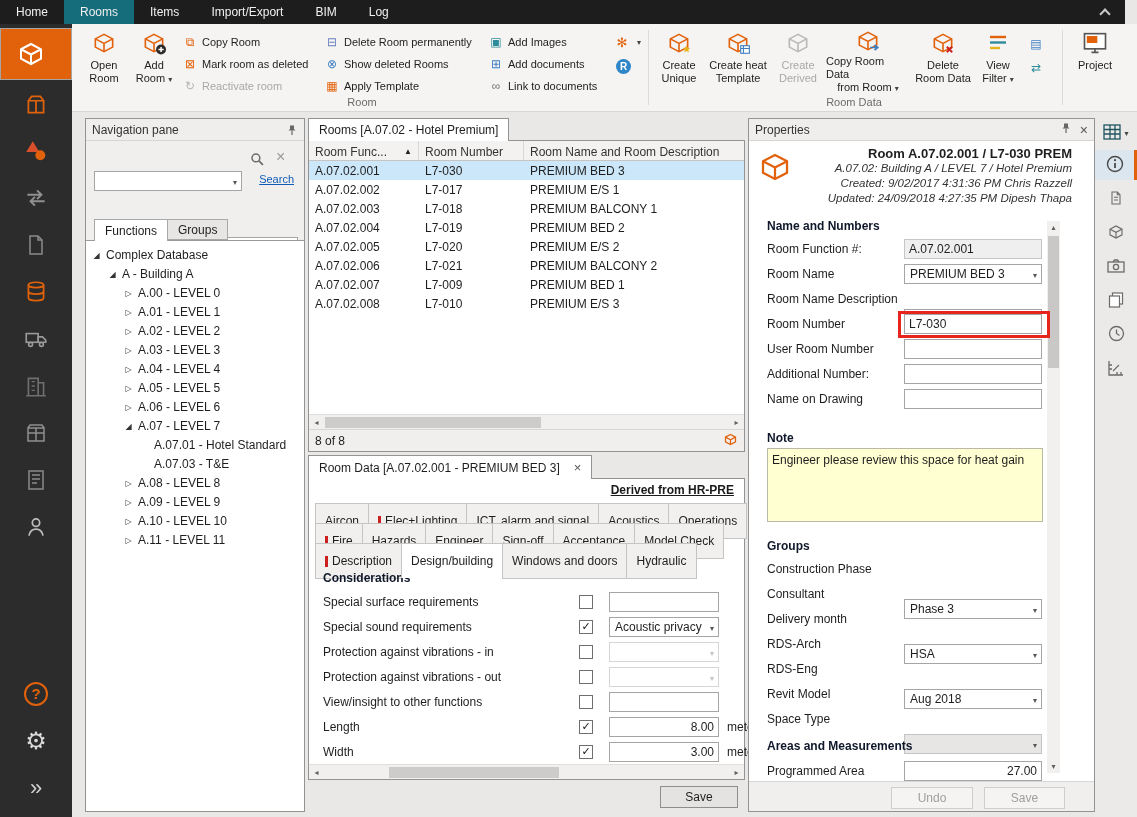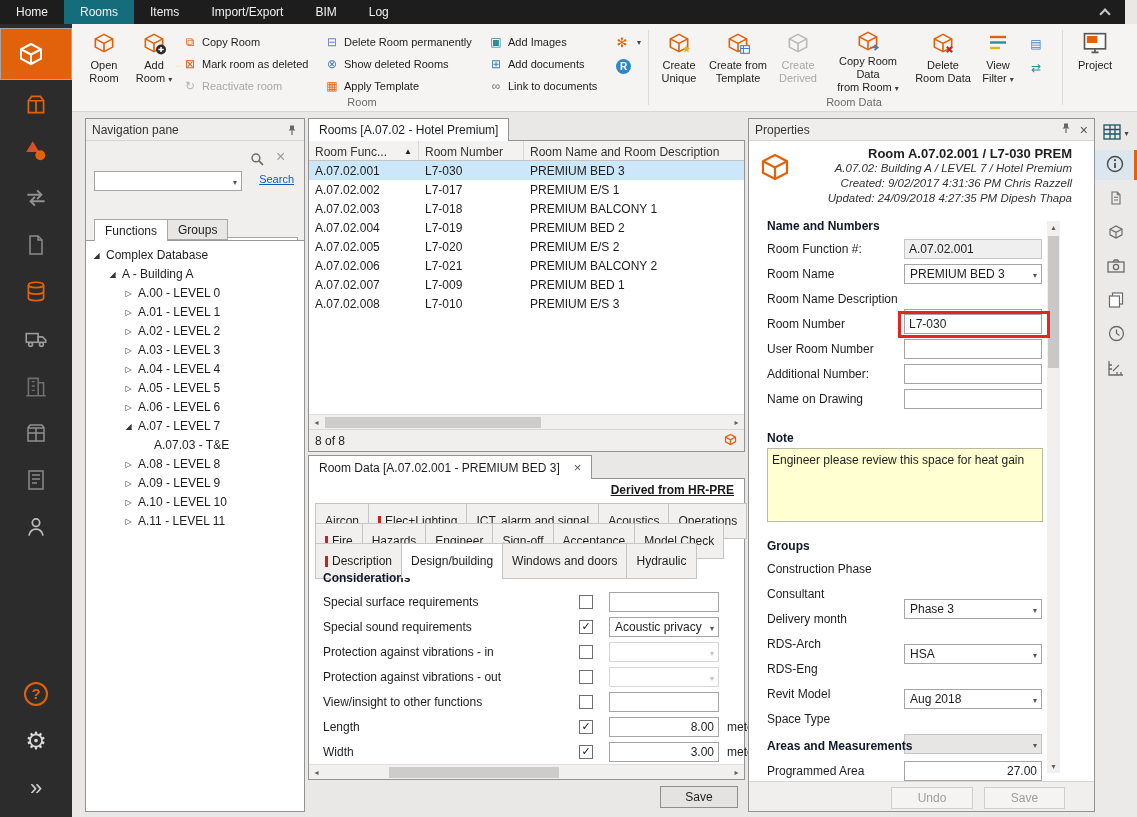--- a/index.html
+++ b/index.html
@@ -8,21 +8,21 @@
 .abs{position:absolute}
 
 .menubar{position:absolute;left:0;top:0;right:12px;height:24px;background:#1d1d1d;display:flex;color:#f0f0f0}
 .mitem{padding:0 16px;display:flex;align-items:center;font-size:12px;cursor:default}
 .mitem.active{background:#156c7a}
 .chev-up{position:absolute;right:16px;top:10px;width:8px;height:8px;border-left:2px solid #c8c8c8;border-top:2px solid #c8c8c8;transform:rotate(45deg)}
 
 .ribbon{position:absolute;left:72px;top:24px;right:0;height:88px;background:#f5f4f2;border-bottom:1px solid #d8d7d5}
 .rg-label{position:absolute;bottom:3px;text-align:center;font-size:11px;color:#6b6b6b}
 .rsep{position:absolute;top:6px;bottom:6px;width:1px;background:#dcdbd9}
-.bigbtn{position:absolute;top:4px;height:66px;display:flex;flex-direction:column;align-items:center;text-align:center;font-size:11px;line-height:13px;color:#1e1e1e}
+.bigbtn{position:absolute;top:4px;height:66px;display:flex;flex-direction:column;align-items:center;font-size:11px;line-height:13px;color:#1e1e1e}
 .bigbtn .bicon{height:30px;display:flex;align-items:center;justify-content:center;margin-bottom:1px}
 .bigbtn.disabled{color:#a8a8a8}
 .smbtn{position:absolute;height:20px;display:flex;align-items:center;font-size:11px;color:#1e1e1e;white-space:nowrap}
 .smbtn .sic{width:16px;display:flex;align-items:center;justify-content:center;margin-right:4px;font-size:12px}
 .smbtn.disabled{color:#a8a8a8}
 .caret{font-size:8px;color:#444;margin-left:3px}
 .rcirc{width:15px;height:15px;border-radius:50%;background:#2f86c8;color:#fff;font-size:10px;font-weight:bold;display:flex;align-items:center;justify-content:center}
 
 .lstrip{position:absolute;left:0;top:24px;bottom:0;width:72px;background:#2c2c2c;display:flex;flex-direction:column;align-items:center}
 .mod{width:72px;height:47px;display:flex;align-items:center;justify-content:center;flex:none}
@@ -189,21 +189,21 @@
       <span class="bicon">
           <svg width="26" height="26" viewBox="0 0 24 24">
             <g fill="none" stroke="#e2620c" stroke-width="1.5">
               <path d="M4 8.2 12 4l8 4.2v7.6L12 20l-8-4.2z"></path>
               <path d="M4 8.2 12 12.4l8-4.2M12 12.4V20"></path>
             </g>
             <rect x="14.5" y="14.5" width="8" height="7" fill="#fff" stroke="#3f7fc1"></rect>
             <path d="M14.5 17h8M17 14.5v7" stroke="#3f7fc1"></path>
           </svg>
         </span>
-      <span>Create from</span>
+      <span>Create heat</span>
       <span>Template</span>
     </div>
     <div class="bigbtn disabled" style="left:702px;width:48px">
       <span class="bicon">
           <svg width="26" height="26" viewBox="0 0 24 24">
             <g fill="none" stroke="#b9b9b9" stroke-width="1.5">
               <path d="M4 8.2 12 4l8 4.2v7.6L12 20l-8-4.2z"></path>
               <path d="M4 8.2 12 12.4l8-4.2M12 12.4V20"></path>
             </g>
           </svg>
@@ -437,20 +437,23 @@
           <span class="tw">▷</span>
           <span class="tlabel">A.05 - LEVEL 5</span>
         </div>
       <div class="tree-row" style="padding-left:36px">
           <span class="tw">▷</span>
           <span class="tlabel">A.06 - LEVEL 6</span>
         </div>
       <div class="tree-row" style="padding-left:36px">
           <span class="tw">◢</span>
           <span class="tlabel">A.07 - LEVEL 7</span>
+        </div>
+      <div class="tree-row" style="padding-left:65px">
+          <span class="tlabel">A.07.01 - Hotel Standard</span>
         </div>
       <div class="tree-row" style="padding-left:65px">
           <span class="tlabel">A.07.03 - T&amp;E</span>
         </div>
       <div class="tree-row" style="padding-left:36px">
           <span class="tw">▷</span>
           <span class="tlabel">A.08 - LEVEL 8</span>
         </div>
       <div class="tree-row" style="padding-left:36px">
           <span class="tw">▷</span>

